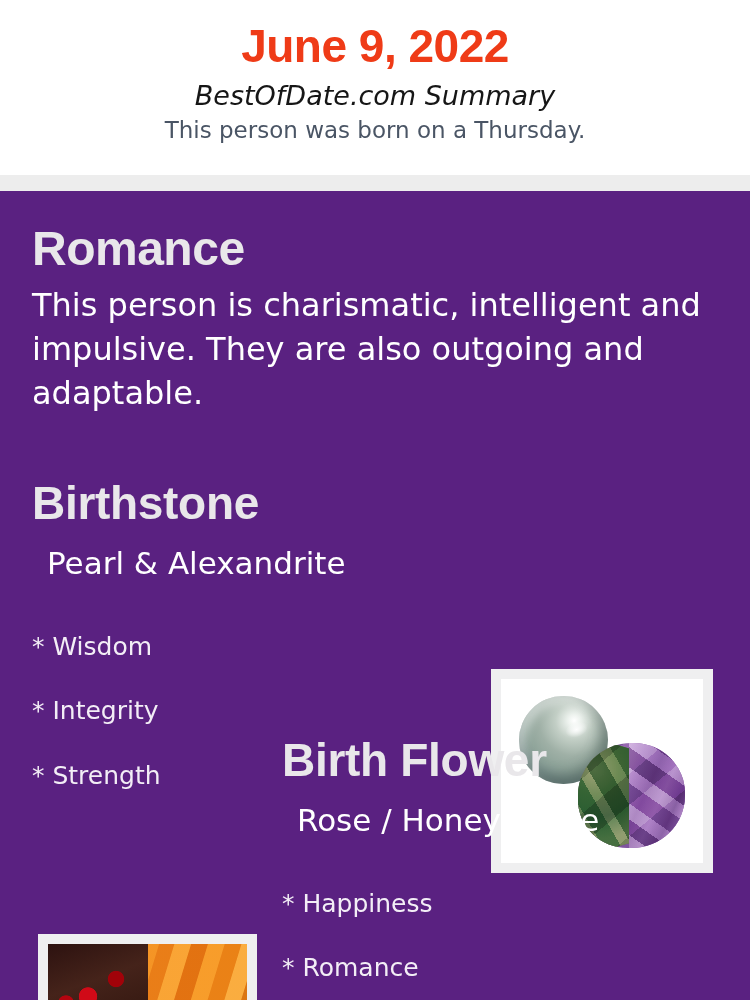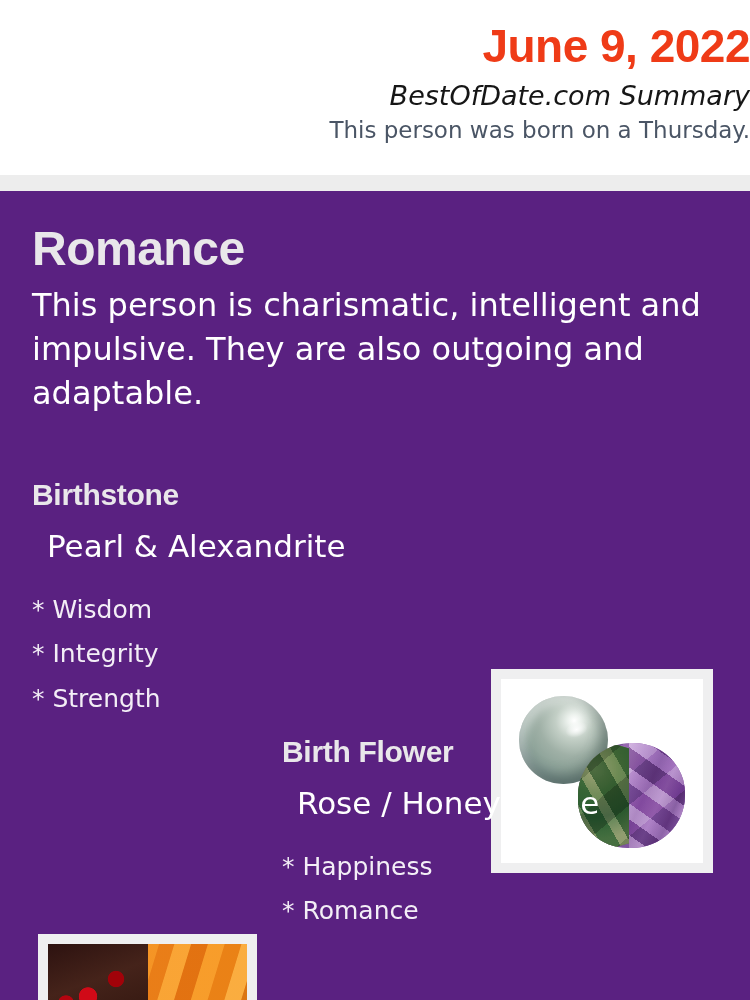--- a/index.html
+++ b/index.html
@@ -20,21 +20,21 @@
     height: 1000px;
   }
 
   
   .header {
     position: absolute;
     left: 0; top: 0;
     width: 750px;
     height: 160px;
     background: #ffffff;
-    text-align: right;
+    text-align: center;
   }
   .date-title {
     margin: 0;
     padding-top: 22px;
     font-size: 46px;
     font-weight: 700;
     letter-spacing: -0.5px;
     color: #ef3b17;
     line-height: 1.08;
     font-family: "Liberation Sans", "DejaVu Sans", sans-serif;
@@ -105,21 +105,21 @@
 
   
   .birthstone-text {
     position: absolute;
     left: 32px;
     top: 288px;
     width: 440px;
   }
   .section-heading {
     margin: 0;
-    font-size: 30px;
+    font-size: 46px;
     font-weight: 700;
     color: #e9e7ea;
     line-height: 1.07;
     letter-spacing: -0.3px;
     font-family: "Liberation Sans", "DejaVu Sans", sans-serif;
   }
   .section-sub {
     margin: 15px;
     padding-top: 2px;
     font-size: 31px;
@@ -133,20 +133,21 @@
     margin: 0;
     padding: 8px 0 0 0;
   }
   .trait-list li {
     font-size: 25px;
     font-weight: 400;
     color: #f3eef6;
     line-height: 1.78;
     font-family: "DejaVu Sans", "Liberation Sans", sans-serif;
     white-space: nowrap;
+    margin-top: 20px;
   }
 
   
   .photo-frame {
     position: absolute;
     background: #efeff0;
     padding: 10px;
     box-sizing: border-box;
   }
   .photo-inner {

